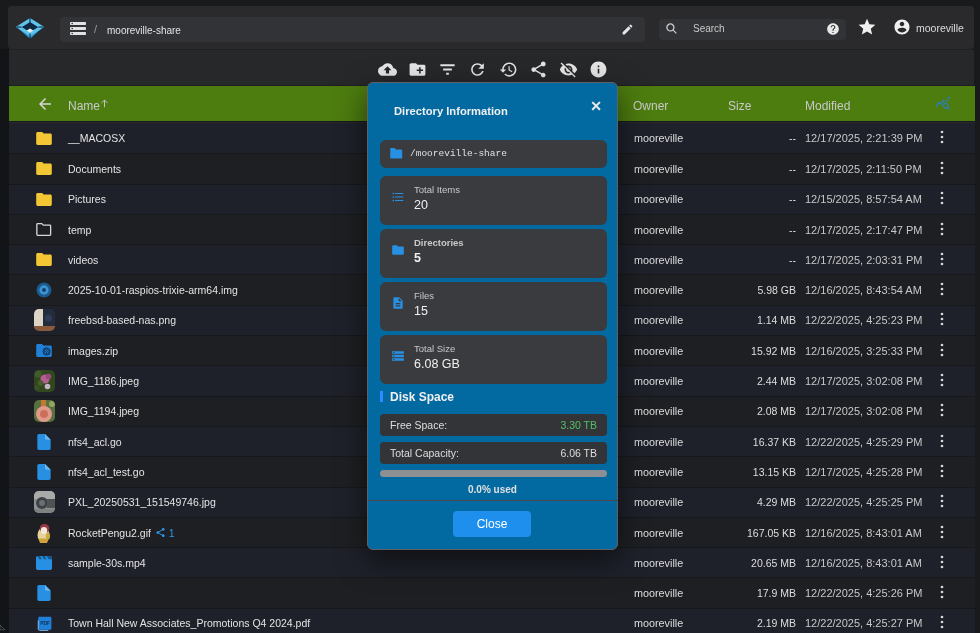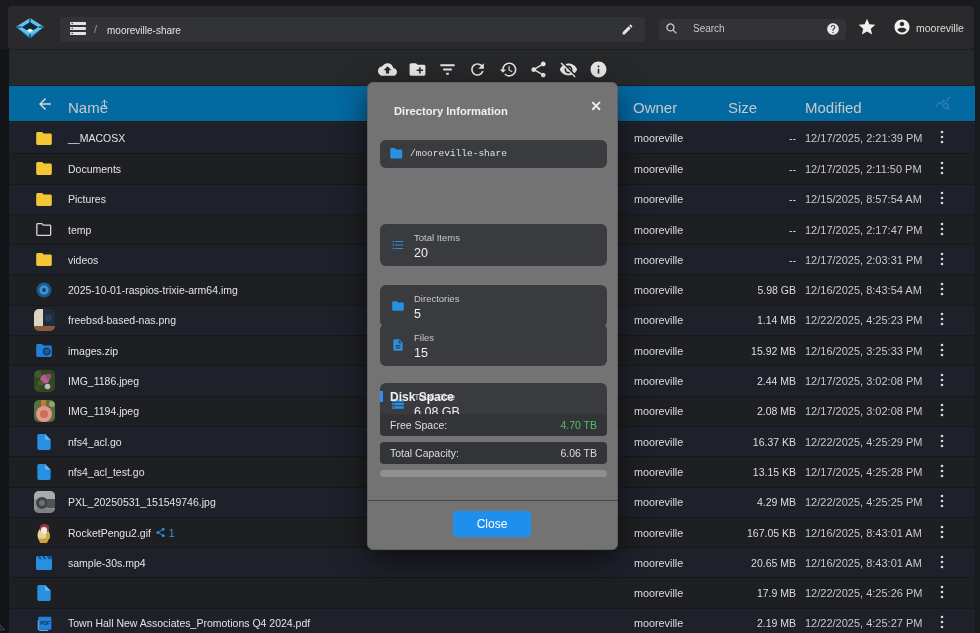--- a/index.html
+++ b/index.html
@@ -19,54 +19,54 @@
 #searchbox .stext { position:absolute; left:34px; top:4px; color:#c9c9c9; font-size:10px; }
 #searchbox .help { position:absolute; right:6px; top:3px; }
 #star { position:absolute; left:849px; top:11px; }
 #acct { position:absolute; left:885px; top:12px; }
 #acctname { position:absolute; left:908px; top:16px; color:#dcdcdc; font-size:10.5px; }
 
 #toolband { position:absolute; left:9px; top:49px; width:965px; height:36px; background:#27282a; border-top:1px solid #1f2022; }
 .tbico { position:absolute; top:59.5px; width:19px; height:19px; }
 
 #listing { position:absolute; left:9px; top:85px; width:966px; height:548px; background:#28292b; }
-#lhead { position:absolute; left:0; top:0; width:966px; height:37px; background:#0369a1; border-top:1px solid #1d1e21; border-bottom:1px solid #17181b; color:#c8c9cb; font-size:15px; }
+#lhead { position:absolute; left:0; top:0; width:966px; height:37px; background:#4d7c0f; border-top:1px solid #1d1e21; border-bottom:1px solid #17181b; color:#c8c9cb; font-size:12px; }
 #lhead .back { position:absolute; left:27px; top:8.5px; }
 #lhead .hname { position:absolute; left:59px; top:12.5px; }
 #lhead .howner { position:absolute; left:624px; top:12.5px; }
 #lhead .hsize { position:absolute; left:719px; top:12.5px; }
 #lhead .hmod { position:absolute; left:796px; top:12.5px; }
 #lhead .hstats { position:absolute; left:926px; top:9px; }
 #rows { position:absolute; left:0; top:38px; width:966px; }
 .row { position:relative; width:966px; height:30.3px; }
 .row.odd { background:#1e212a; }
 .row.even { background:#1e1f22; }
 .row + .row { border-top:1px solid #17181b; }
 .row .ic { position:absolute; left:24px; top:50%; transform:translateY(-50%); width:22px; height:22px; display:flex; align-items:center; justify-content:center; }
 .row .nm { position:absolute; left:59px; top:50%; transform:translateY(-50%); color:#e3e3e3; font-size:10.5px; white-space:nowrap; }
 .row .ow { position:absolute; left:625px; top:50%; transform:translateY(-50%); color:#dedede; font-size:10.8px; }
 .row .sz { position:absolute; left:640px; width:147px; top:50%; transform:translateY(-50%); color:#dedede; font-size:10.5px; text-align:right; }
 .row .md { position:absolute; left:796px; top:50%; transform:translateY(-50%); color:#c8c8c8; font-size:11px; white-space:nowrap; }
 .row .kb { position:absolute; left:927px; top:50%; transform:translateY(-50%); width:12px; height:16px; }
 .shr { display:inline-block; color:#2f96e8; font-size:10.5px; margin-left:4px; }
 
-#modal { position:absolute; left:367px; top:82px; width:251px; height:468px; background:#737373; border:1px solid #606165; border-radius:6px; box-shadow:0 10px 30px rgba(0,0,0,0.55); z-index:5; }
+#modal { position:absolute; left:367px; top:82px; width:251px; height:468px; background:#0369a1; border:1px solid #606165; border-radius:6px; box-shadow:0 10px 30px rgba(0,0,0,0.55); z-index:5; }
 #modal .title { position:absolute; left:26px; top:22px; color:#f0f0f0; font-size:11.2px; font-weight:bold; }
 #modal .xbtn { position:absolute; right:15px; top:15px; color:#ececec; font-size:14px; font-weight:bold; }
 .card { position:absolute; left:12px; width:227px; background:#3a3b3f; border-radius:6px; }
 #cardpath { top:57px; height:28px; }
 #cardpath .fic { position:absolute; left:10px; top:8px; }
 #cardpath .ptext { position:absolute; left:30px; top:8px; font-family:"Liberation Mono",monospace; font-size:9.5px; color:#e0e0e0; }
-.statcard { height:42px;margin-top:48px; }
+.statcard { height:49px; }
 .statcard .sic { position:absolute; left:11px; top:14px; }
 .statcard .slabel { position:absolute; left:34px; top:8px; color:#c9c9c9; font-size:9.5px; }
 .statcard .svalue { position:absolute; left:34px; top:22px; color:#f0f0f0; font-size:12.5px; }
 #card1 { top:93px; }
-#card2 { top:154px; }
-#card3 { top:193px; }
+#card2 { top:146px;font-weight:bold; }
+#card3 { top:199px; }
 #card4 { top:252px; }
 #dsheader { position:absolute; left:12px; top:307px; color:#f0f0f0; font-size:12px; font-weight:bold; }
 #dsheader:before { content:""; position:absolute; left:0; top:1px; width:3px; height:11px; background:#2d8cff; }
 #dsheader span { margin-left:10px; }
 .kvrow { position:absolute; left:12px; width:227px; height:22px; background:#333438; border-radius:4px; color:#dedede; font-size:10.5px; }
 .kvrow .k { position:absolute; left:10px; top:5px; }
 .kvrow .v { position:absolute; right:10px; top:5px; }
 #kvfree { top:331px; }
 #kvfree .v { color:#53c065; }
 #kvtotal { top:359px; }
@@ -542,26 +542,27 @@
     <div class="card statcard" id="card4">
       <svg class="sic" width="14" height="14" viewBox="0 0 24 24" fill="#2790e3">
           <path d="M2 20h20v-4H2v4zm2-3h2v2H4v-2zM2 4v4h20V4H2zm4 3H4V5h2v2zm-4 7h20v-4H2v4zm2-3h2v2H4v-2z"></path>
         </svg>
       <span class="slabel">Total Size</span>
       <span class="svalue">6.08 GB</span>
     </div>
     <div id="dsheader"><span>Disk Space</span></div>
     <div class="kvrow" id="kvfree">
         <span class="k">Free Space:</span>
-        <span class="v">4.70 TB</span>
+        <span class="v">3.30 TB</span>
       </div>
     <div class="kvrow" id="kvtotal">
         <span class="k">Total Capacity:</span>
         <span class="v">6.06 TB</span>
       </div>
     <div id="pbar"></div>
+    <div id="pused">0.0% used</div>
     <div id="mdivider"></div>
     <div id="closebtn">Close</div>
   </div>
 <svg style="position:absolute;left:0;top:625px" width="8" height="8" viewBox="0 0 8 8">
       <path d="M0 8L8 8 0 0z" fill="none" stroke="#8a8a8a" stroke-width="1.2" opacity="0.6" transform="scale(0.6)"></path>
     </svg>
 </div>
 
 </body></html>

